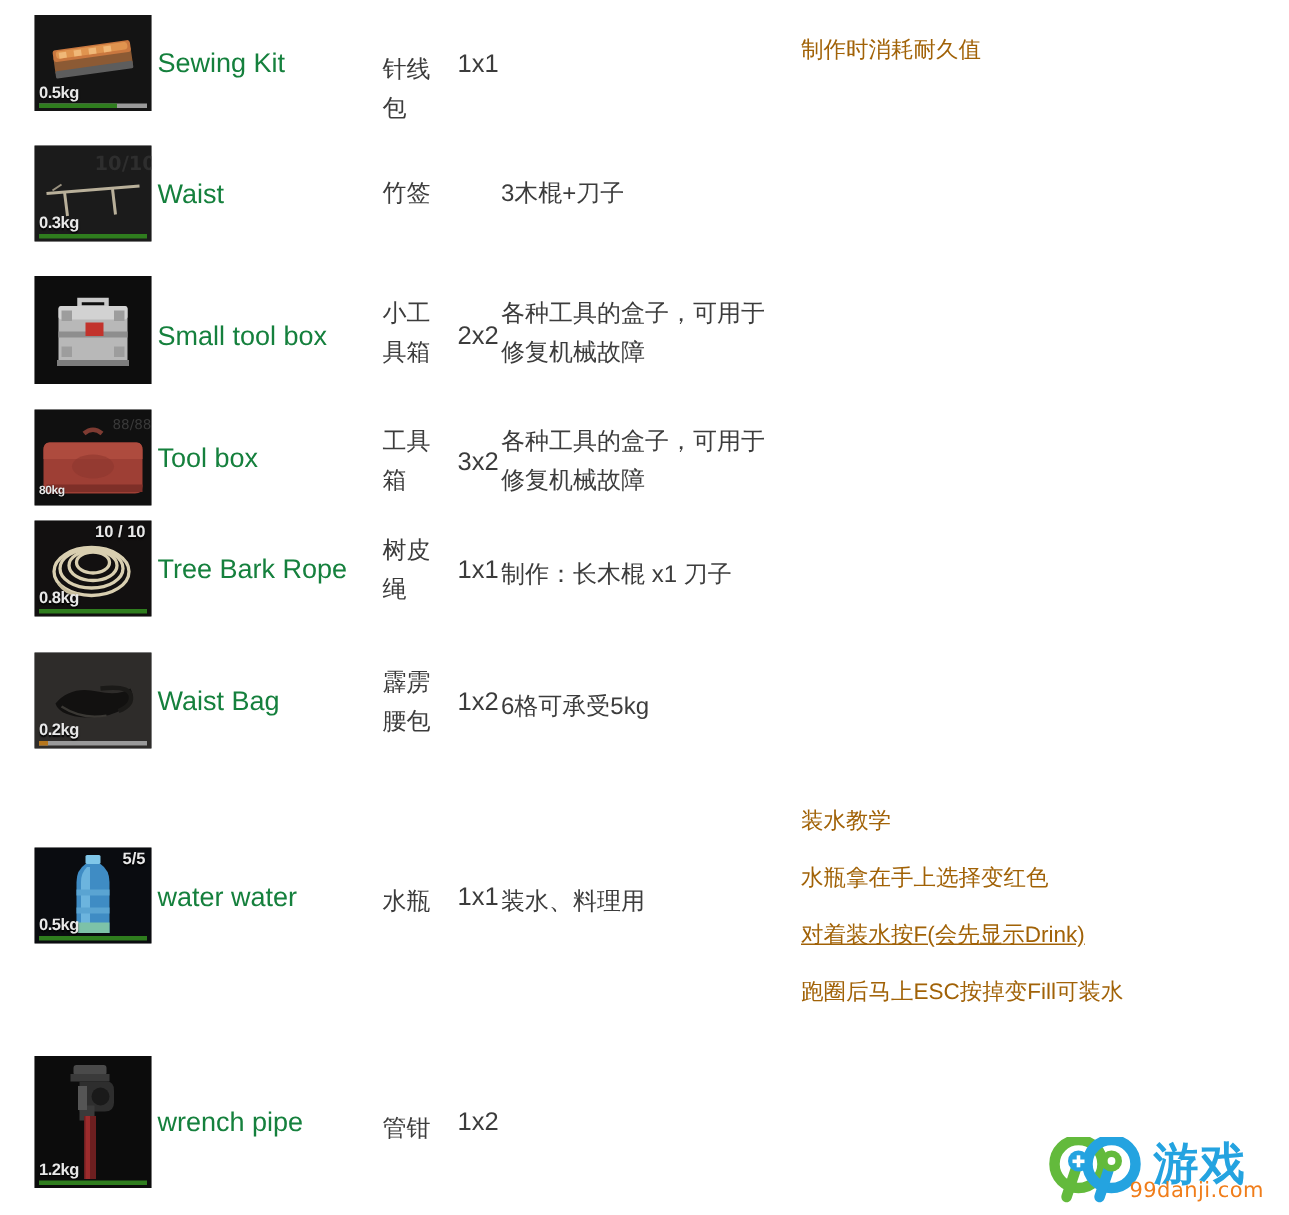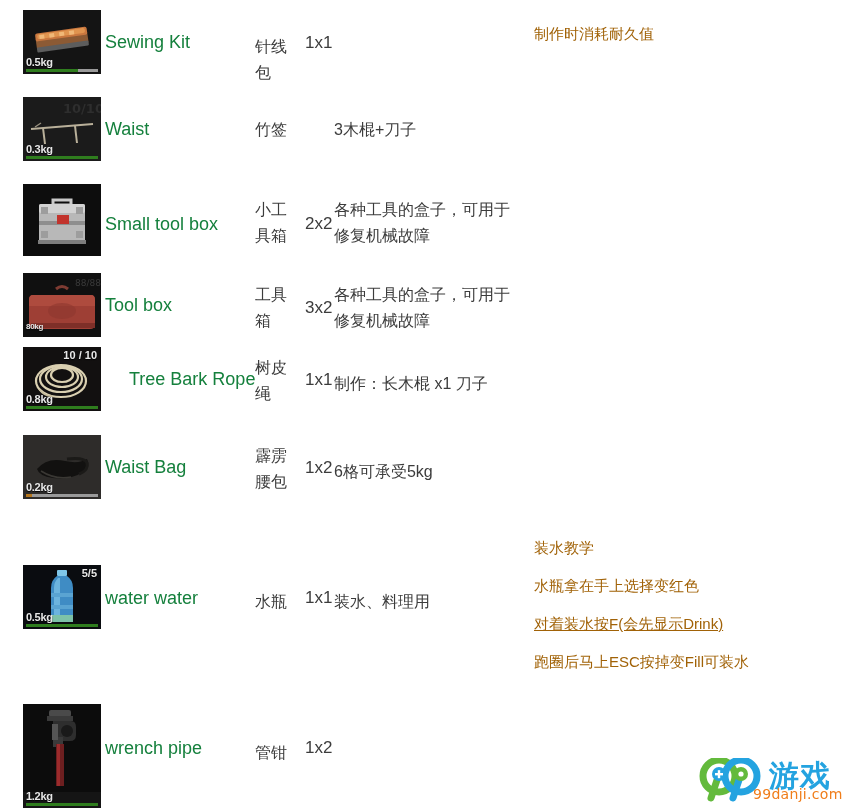--- a/index.html
+++ b/index.html
@@ -40,21 +40,21 @@
   
   .item-icon {
     position: relative;
     width: 78px;
     height: 64px;
     background: #151515;
     overflow: hidden;
     box-sizing: border-box;
   }
   .item-icon.tall {
-    height: 104px;
+    height: 88px;
   }
   .item-icon.sq {
     height: 72px;
   }
 
   .icon-art {
     position: absolute;
     left: 0; right: 0; top: 0; bottom: 0;
   }
 
@@ -287,21 +287,21 @@
           </g>
           <path d="M16 42 q6 8 14 7" fill="none" stroke="#c6bc9c" stroke-width="2"></path>
         </svg>
         <span class="count">10 / 10</span>
         <span class="weight">0.8kg</span>
         <div class="dura">
             <i style="width:100%"></i>
           </div>
       </div>
     </div>
-    <div class="col-name" style="top:22px;margin-left:24px;">Tree Bark Rope</div>
+    <div class="col-name" style="top:22px;">Tree Bark Rope</div>
     <div class="col-cn" style="top:8px;">树皮绳</div>
     <div class="col-size" style="top:23px;">1x1</div>
     <div class="col-desc" style="top:24px; left:334px; white-space:nowrap;">制作：长木棍 x1 刀子</div>
   </div>
 
   <div class="row" style="top:435px;">
     <div class="icon-cell">
       <div class="item-icon">
         <svg class="icon-art" viewBox="0 0 78 64" preserveAspectRatio="none">
           <rect x="0" y="0" width="78" height="64" fill="#2e2c2a"></rect>

